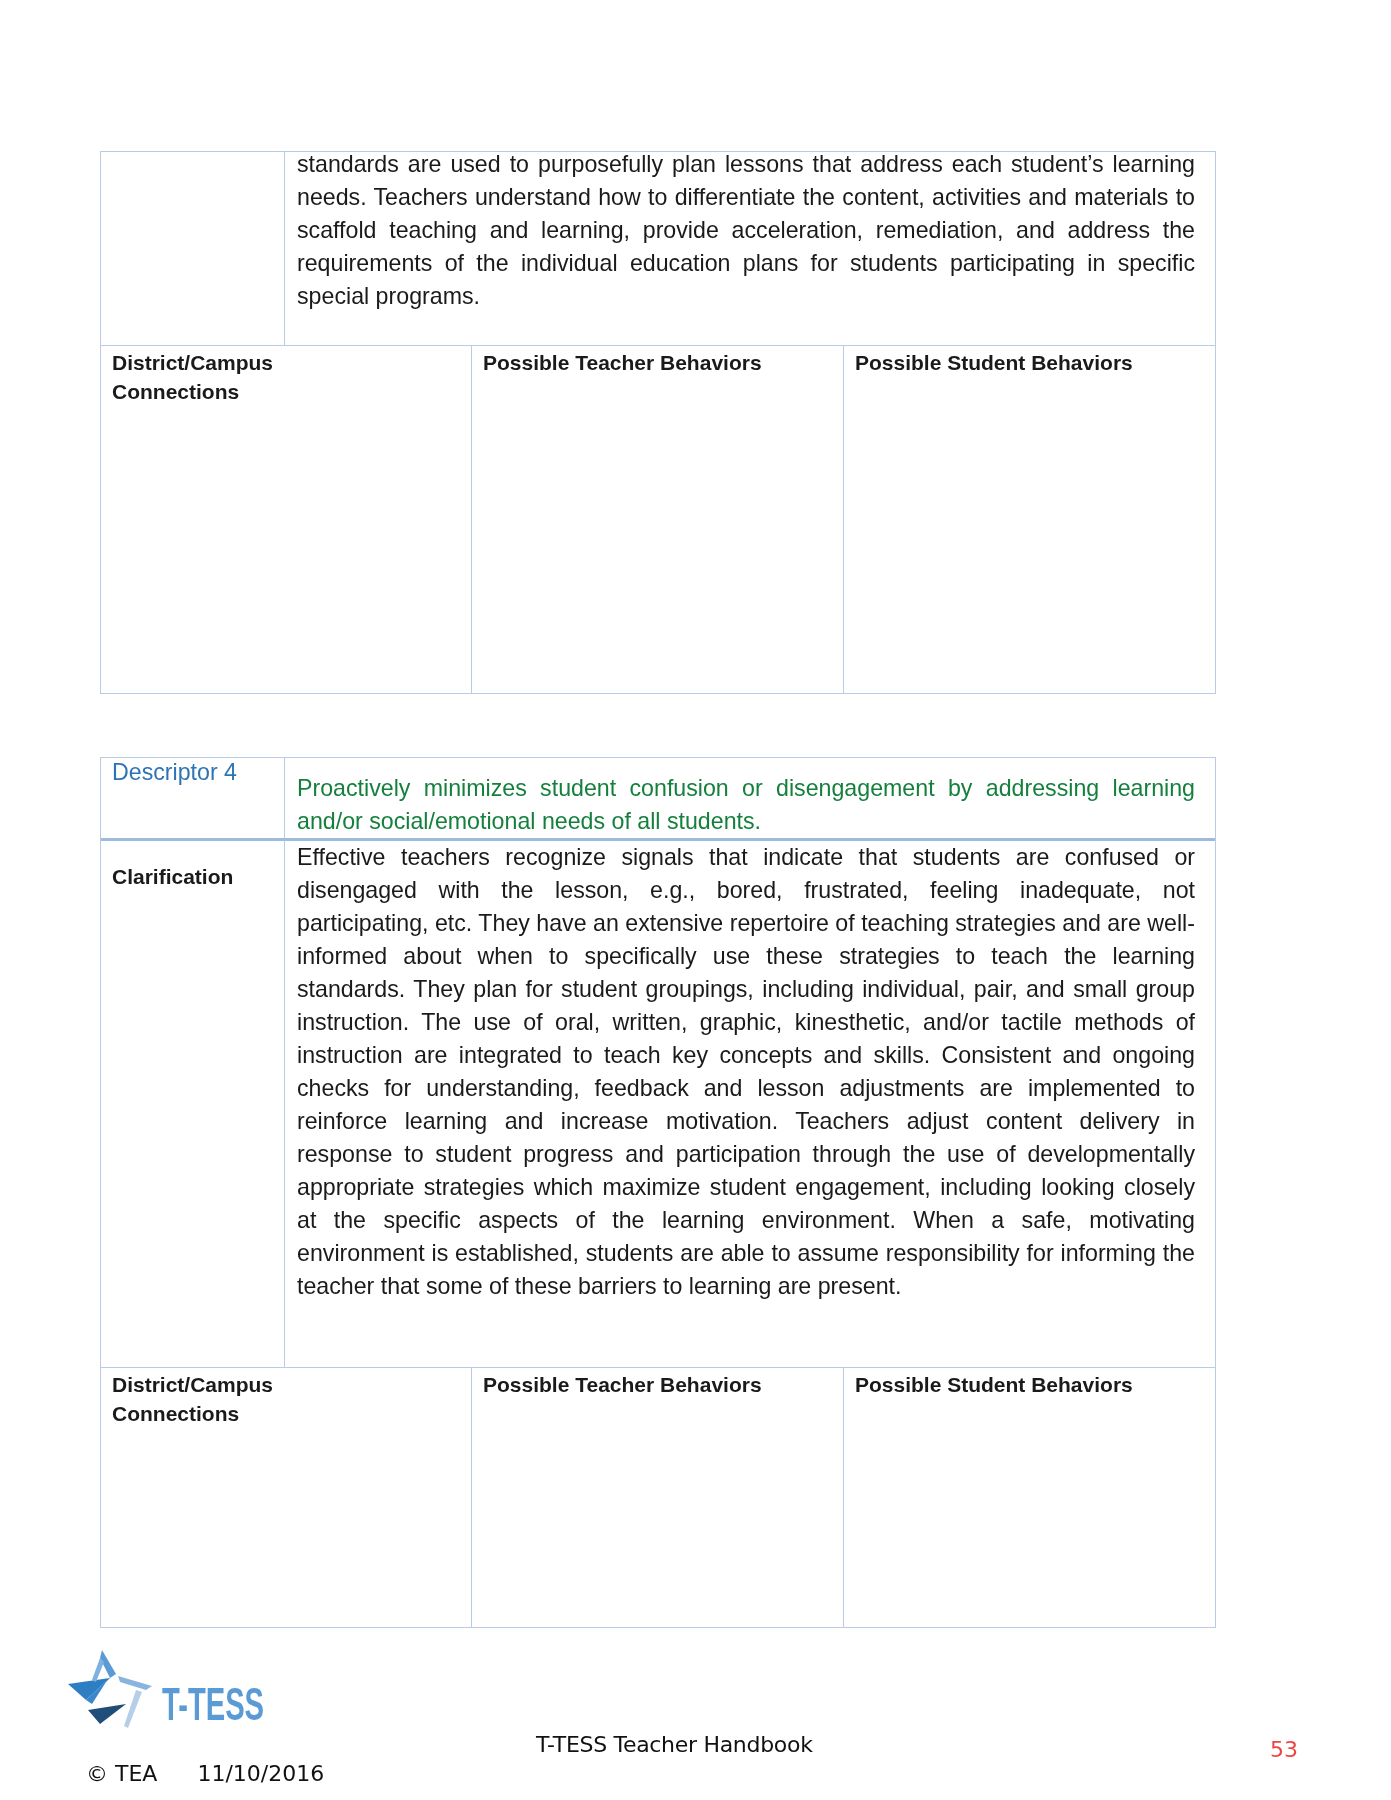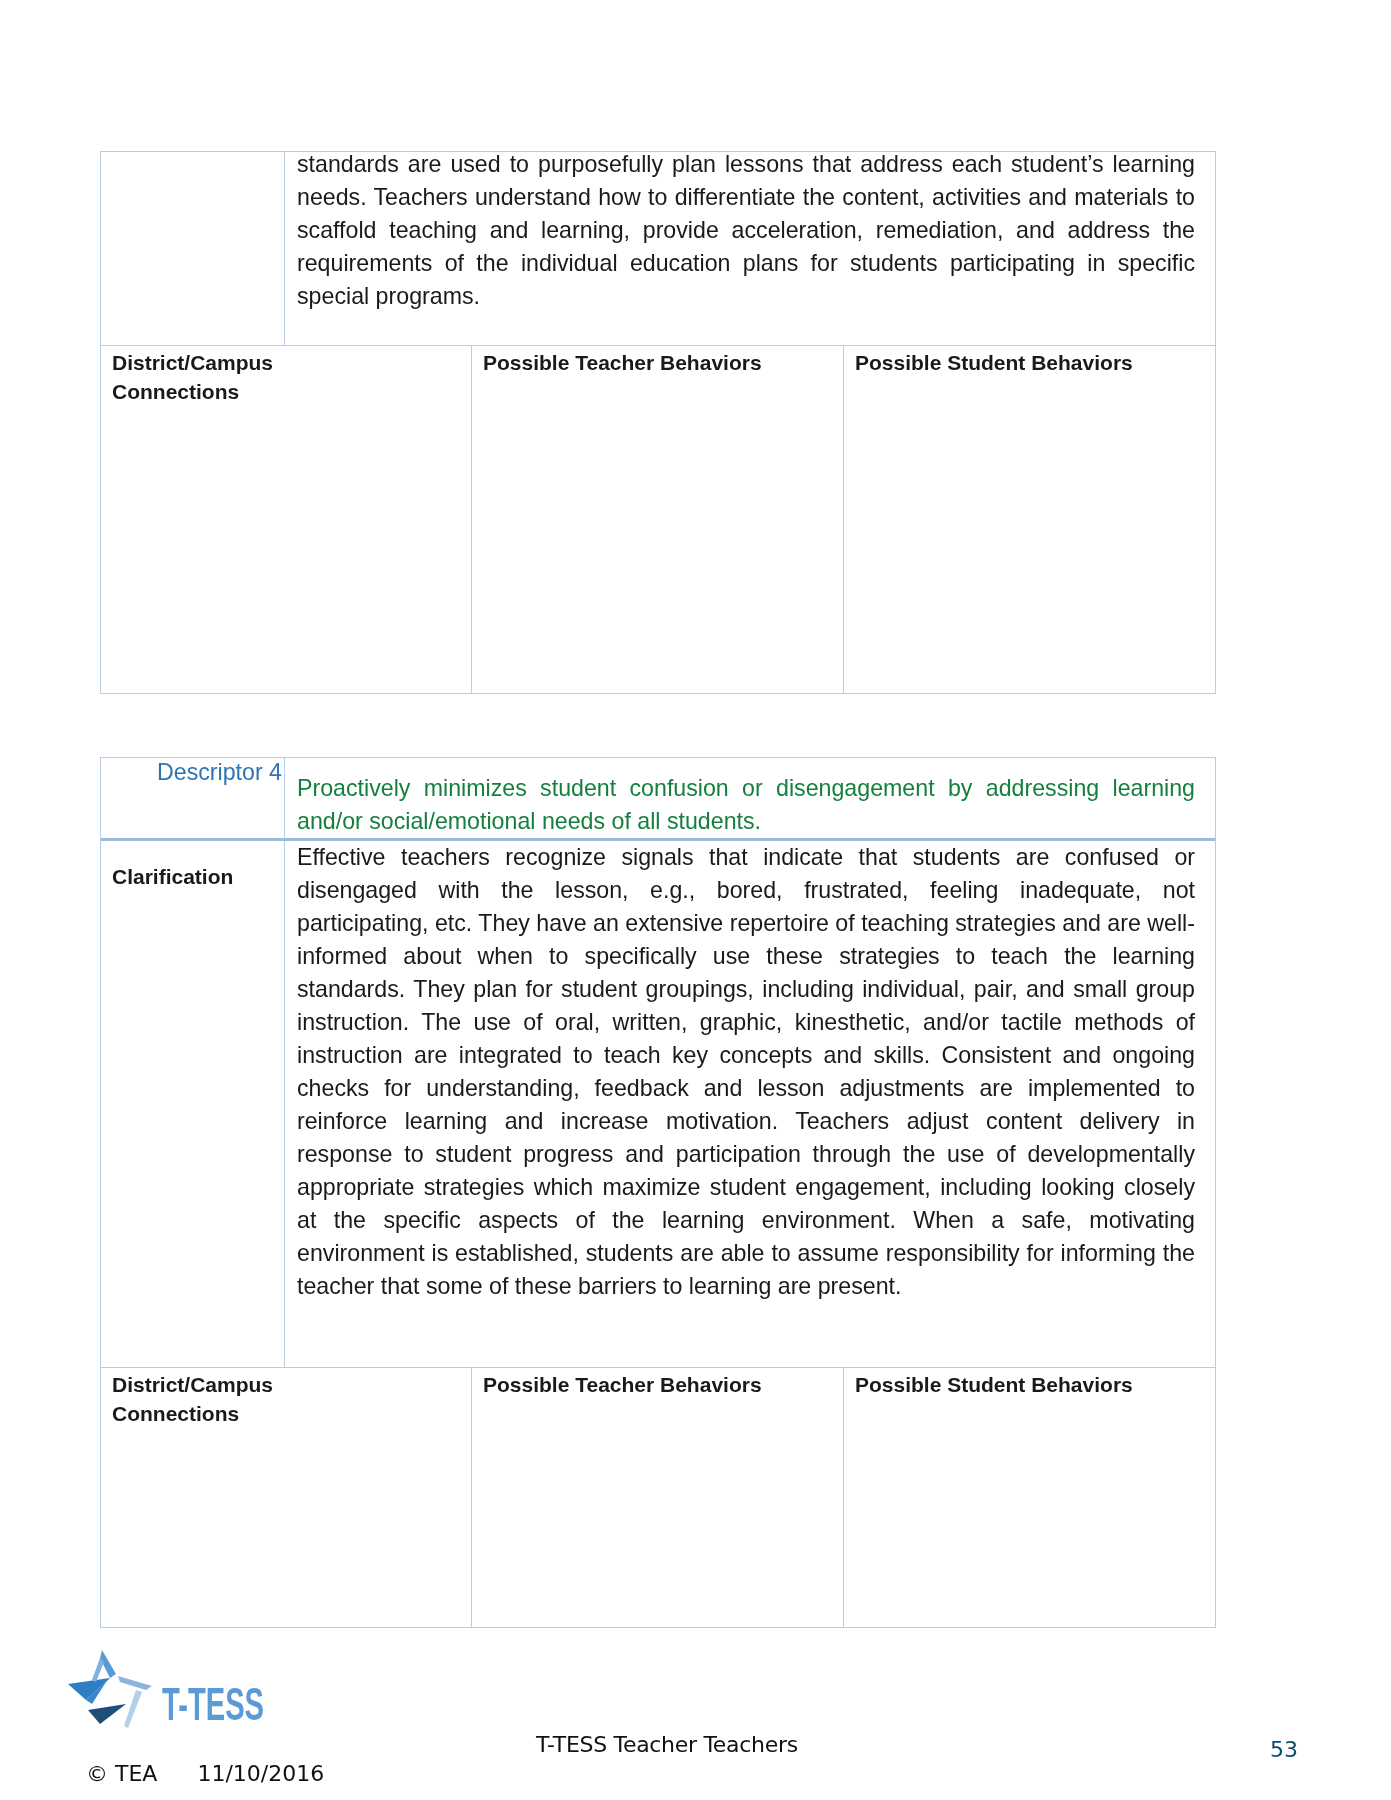--- a/index.html
+++ b/index.html
@@ -15,42 +15,42 @@
   .descriptor-label { color: #2e74b5; font-size: 23.2px; line-height: 29px; }
   .descriptor-title { color: #15803d; font-size: 23.2px; line-height: 33px; text-align: justify; text-align-last: left; }
 
   #t1 { top: 151px; height: 543px; }
   #t2 { top: 757px; height: 871px; }
 
   .footer-logo { position: absolute; left: 66px; top: 1648px; width: 200px; height: 82px; }
   .footer-left { position: absolute; left: 86px; top: 1738px; font-size: 22px; font-family: "DejaVu Sans", sans-serif; color: #111; margin-top: 23px; }
   .footer-left span { display: inline-block; }
   .footer-center { position: absolute; left: 536px; top: 1732px; font-size: 22px; font-family: "DejaVu Sans", sans-serif; color: #111; letter-spacing: -0.3px; }
-  .footer-page { position: absolute; left: 1270px; top: 1737px; font-size: 22px; font-family: "DejaVu Sans", sans-serif; color: #0c4a6e; }
+  .footer-page { position: absolute; left: 1270px; top: 1737px; font-size: 22px; font-family: "DejaVu Sans", sans-serif; color: #ef4444; }
 </style>
 </head>
 <body>
 
 <div id="t1" class="tbl">
   <div class="vline" style="left:183px; bottom:auto; height:193px;"></div>
   <div class="cell body-text" style="left:196px; top:-4px; width:898px;">standards are used to purposefully plan lessons that address each student’s learning needs. Teachers understand how to differentiate the content, activities and materials to scaffold teaching and learning, provide acceleration, remediation, and address the requirements of the individual education plans for students participating in specific special programs.</div>
   <div class="hline" style="top:193px;"></div>
   <div class="vline" style="left:370px; top:193px;"></div>
   <div class="vline" style="left:742px; top:193px;"></div>
   <div class="cell label-bold" style="left:11px; top:196px; width:200px;">District/Campus Connections</div>
   <div class="cell label-bold" style="left:382px; top:196px; width:350px;">Possible Teacher Behaviors</div>
   <div class="cell label-bold" style="left:754px; top:196px; width:350px;">Possible Student Behaviors</div>
   <div class="cell" style="left:0; top:225px; width:370px; height:315px;"></div>
   <div class="cell" style="left:371px; top:225px; width:370px; height:315px;"></div>
   <div class="cell" style="left:743px; top:225px; width:370px; height:315px;"></div>
 </div>
 
 <div id="t2" class="tbl">
   <div class="vline" style="left:183px; bottom:auto; height:609px;"></div>
-  <div class="cell descriptor-label" style="left:11px; top:0px; width:170px;text-align:right;">Descriptor 4</div>
+  <div class="cell descriptor-label" style="left:11px; top:0px; width:170px;">Descriptor 4</div>
   <div class="cell descriptor-title" style="left:196px; top:14px; width:898px;">Proactively minimizes student confusion or disengagement by addressing learning and/or social/emotional needs of all students.</div>
   <div class="hline thick" style="top:80px;"></div>
   <div class="cell label-bold" style="left:11px; top:104px; width:170px;">Clarification</div>
   <div class="cell body-text" style="left:196px; top:83px; width:898px;">Effective teachers recognize signals that indicate that students are confused or disengaged with the lesson, e.g., bored, frustrated, feeling inadequate, not participating, etc. They have an extensive repertoire of teaching strategies and are well-informed about when to specifically use these strategies to teach the learning standards. They plan for student groupings, including individual, pair, and small group instruction. The use of oral, written, graphic, kinesthetic, and/or tactile methods of instruction are integrated to teach key concepts and skills. Consistent and ongoing checks for understanding, feedback and lesson adjustments are implemented to reinforce learning and increase motivation. Teachers adjust content delivery in response to student progress and participation through the use of developmentally appropriate strategies which maximize student engagement, including looking closely at the specific aspects of the learning environment. When a safe, motivating environment is established, students are able to assume responsibility for informing the teacher that some of these barriers to learning are present.</div>
   <div class="hline" style="top:609px;"></div>
   <div class="vline" style="left:370px; top:609px;"></div>
   <div class="vline" style="left:742px; top:609px;"></div>
   <div class="cell label-bold" style="left:11px; top:612px; width:200px;">District/Campus Connections</div>
   <div class="cell label-bold" style="left:382px; top:612px; width:350px;">Possible Teacher Behaviors</div>
   <div class="cell label-bold" style="left:754px; top:612px; width:350px;">Possible Student Behaviors</div>
@@ -69,14 +69,14 @@
     <path d="M70 42 L58 78 L62 80 L76 44 Z" fill="#b6cfe9"></path>
     <path d="M22 62 L60 56 L34 76 Z" fill="#1f4e79"></path>
     <text x="96" y="72" font-family="Liberation Sans, sans-serif" font-weight="bold" font-size="46" fill="#5b9bd5" textLength="102" lengthAdjust="spacingAndGlyphs">T-TESS</text>
   </svg>
 </div>
 <div class="footer-left">
   <span>© TEA</span>
   <span style="width:26px;"></span>
   <span>11/10/2016</span>
 </div>
-<div class="footer-center">T-TESS Teacher Teachers</div>
+<div class="footer-center">T-TESS Teacher Handbook</div>
 <div class="footer-page">53</div>
 
 </body></html>

